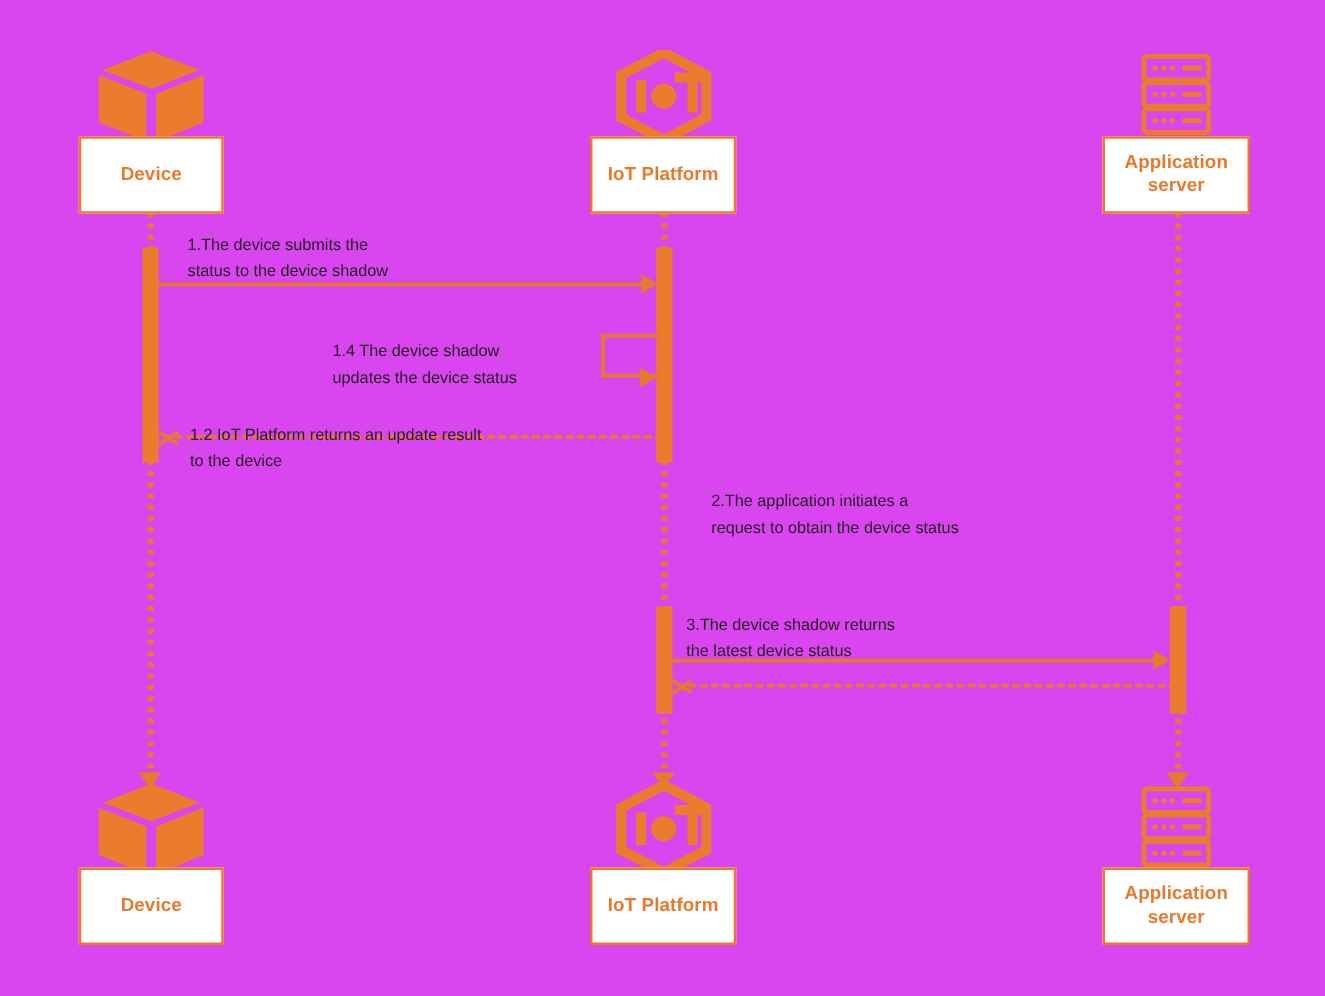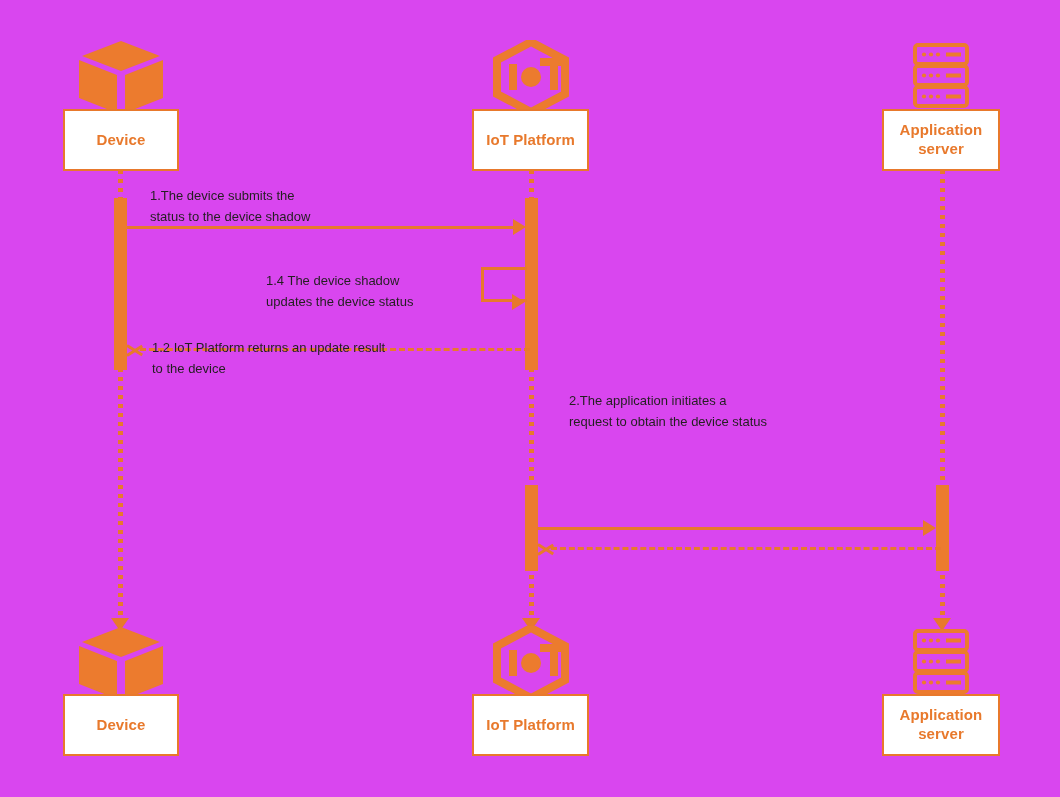--- a/index.html
+++ b/index.html
@@ -198,20 +198,22 @@
   <div class="msg-line-dashed" style="left:140px; top:348px; width:390px;"></div>
   <div class="arrow-open-left" style="left:127px; top:340px;"></div>
   <div class="msg-label" style="left:152px; top:337px; width:400px;">1.2 IoT Platform returns an update result
 to the device</div>
 
   <div class="msg-label" style="left:551px; top:390px; width:340px;margin-left:18px;">2.The application initiates a
 request to obtain the device status</div>
 
   <div class="msg-line-solid" style="left:537px; top:527px; width:392px;"></div>
   <div class="arrow-solid-right" style="left:923px; top:520px;"></div>
+  <div class="msg-label" style="left:549px; top:489px; width:320px;">3.The device shadow returns
+the latest device status</div>
 
   <div class="msg-line-dashed" style="left:551px; top:547px; width:390px;"></div>
   <div class="arrow-open-left" style="left:538px; top:539px;"></div>
 
   <div class="icon" style="left:79px; top:626px;">
     <svg width="84" height="74" viewBox="0 0 84 74">
       <polygon points="42,1 81,16 42,31 3,16" fill="#EC7B2E"></polygon>
       <polygon points="0,20 38,35 38,73 0,58" fill="#EC7B2E"></polygon>
       <polygon points="46,35 84,20 84,58 46,73" fill="#EC7B2E"></polygon>
     </svg>

